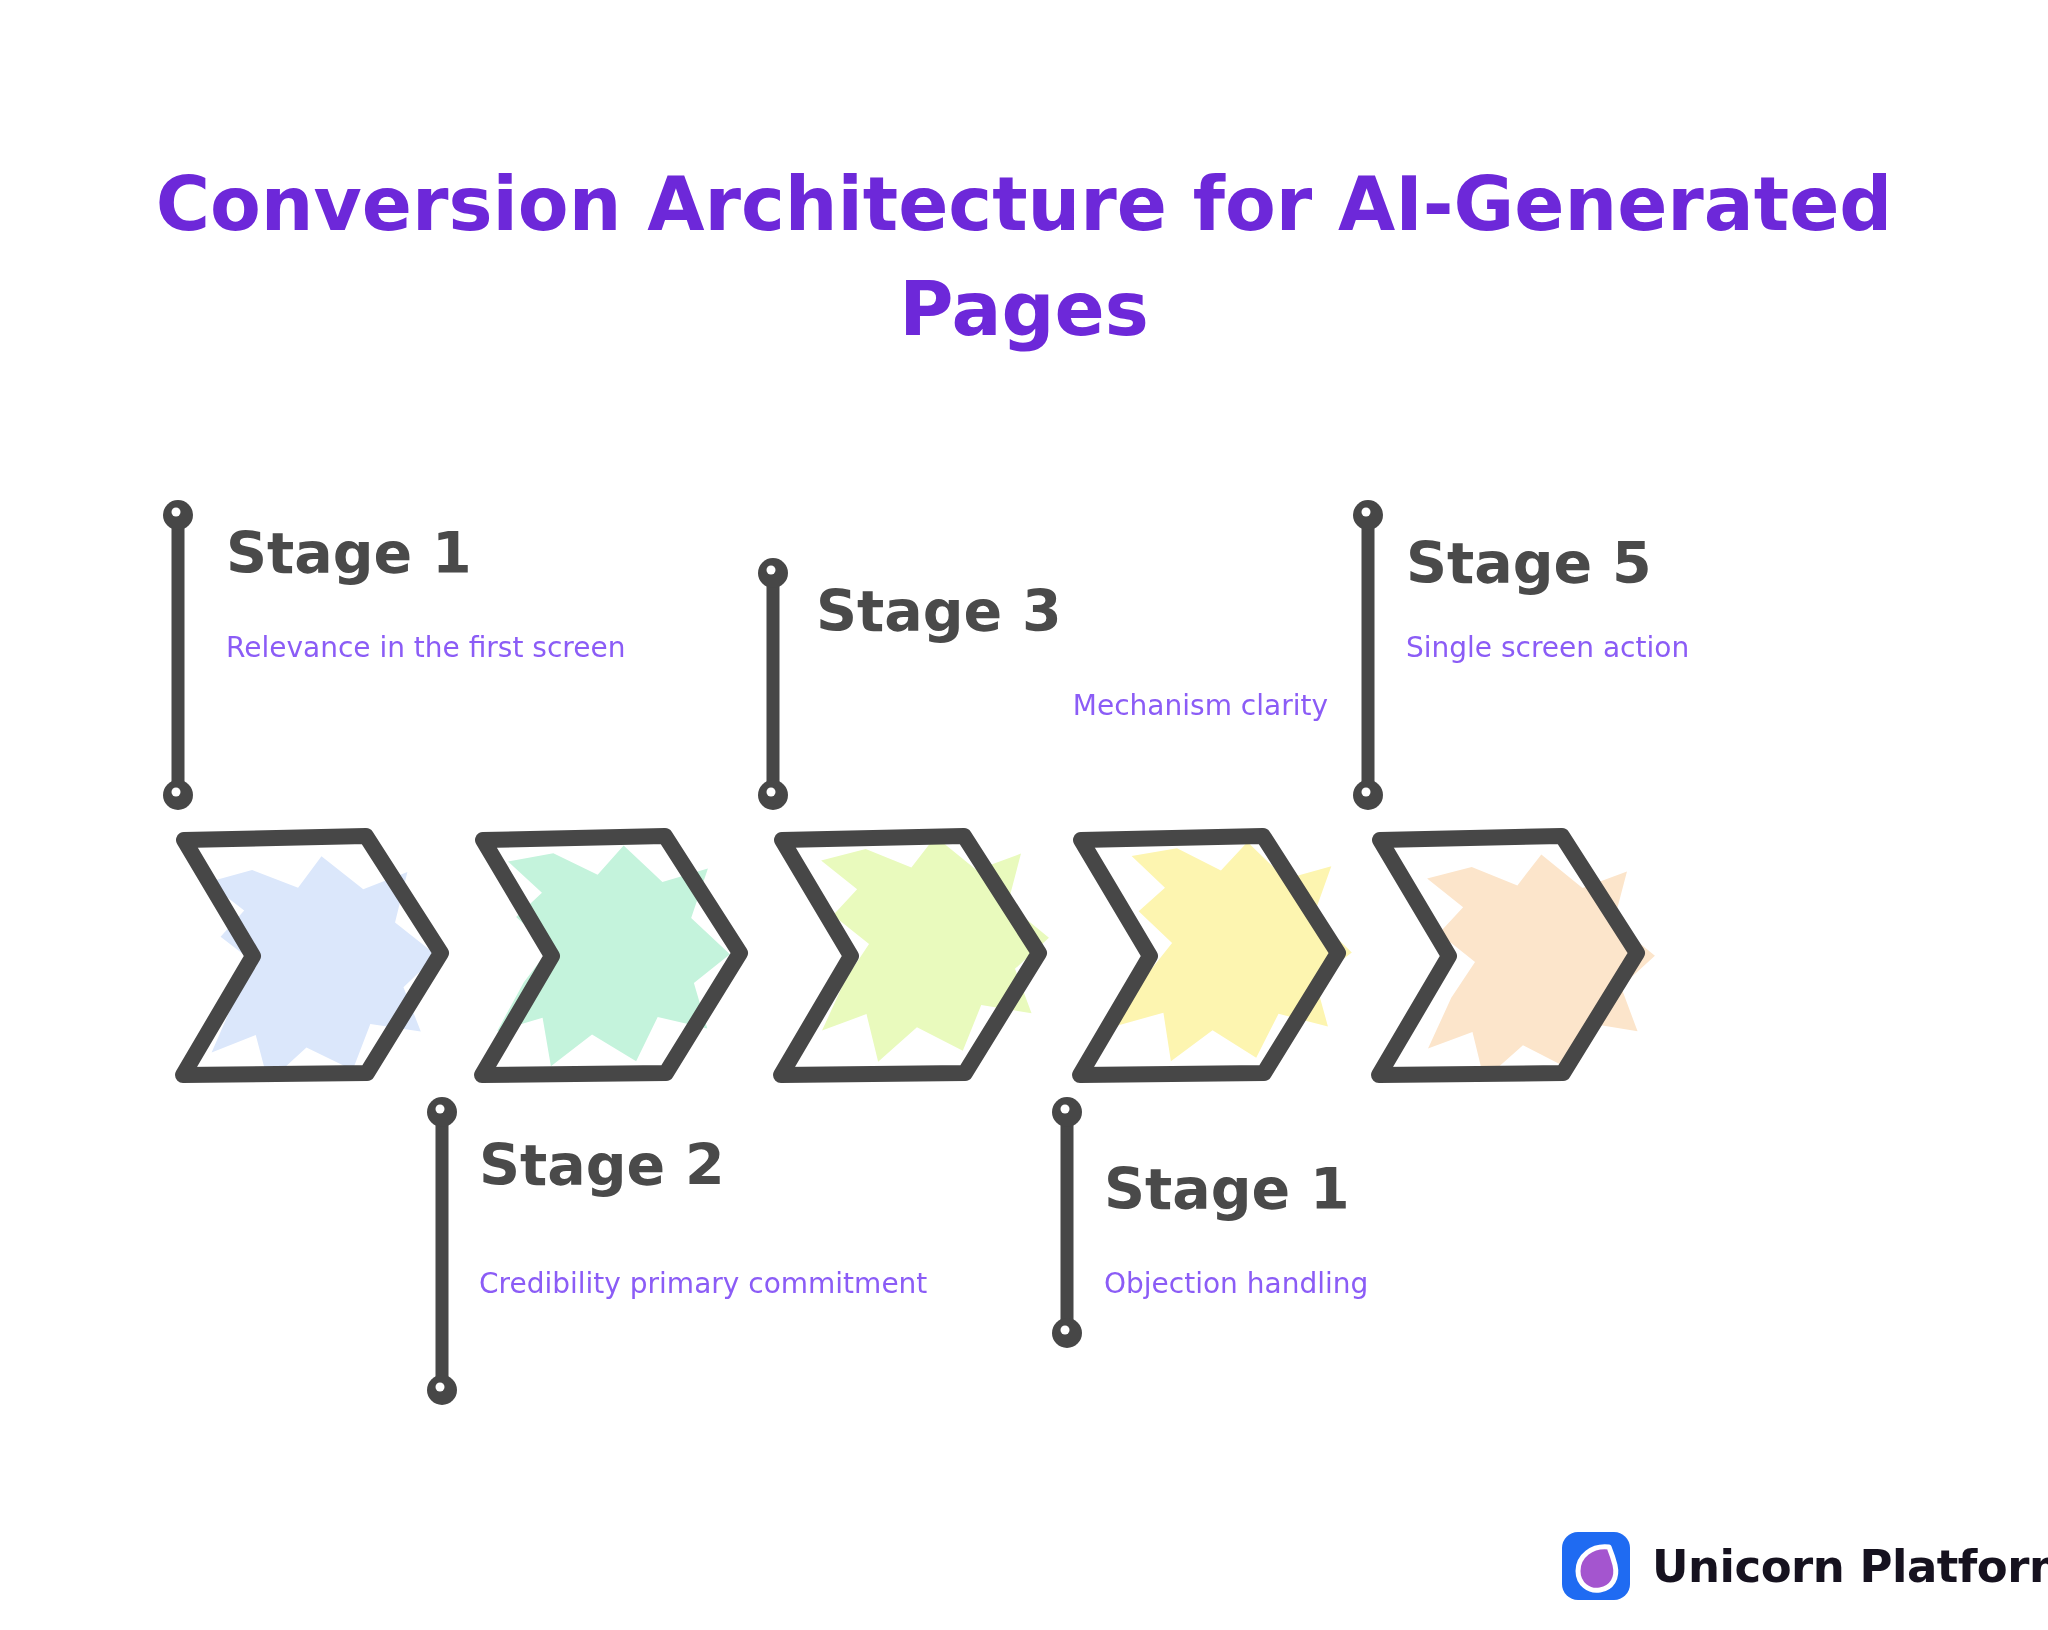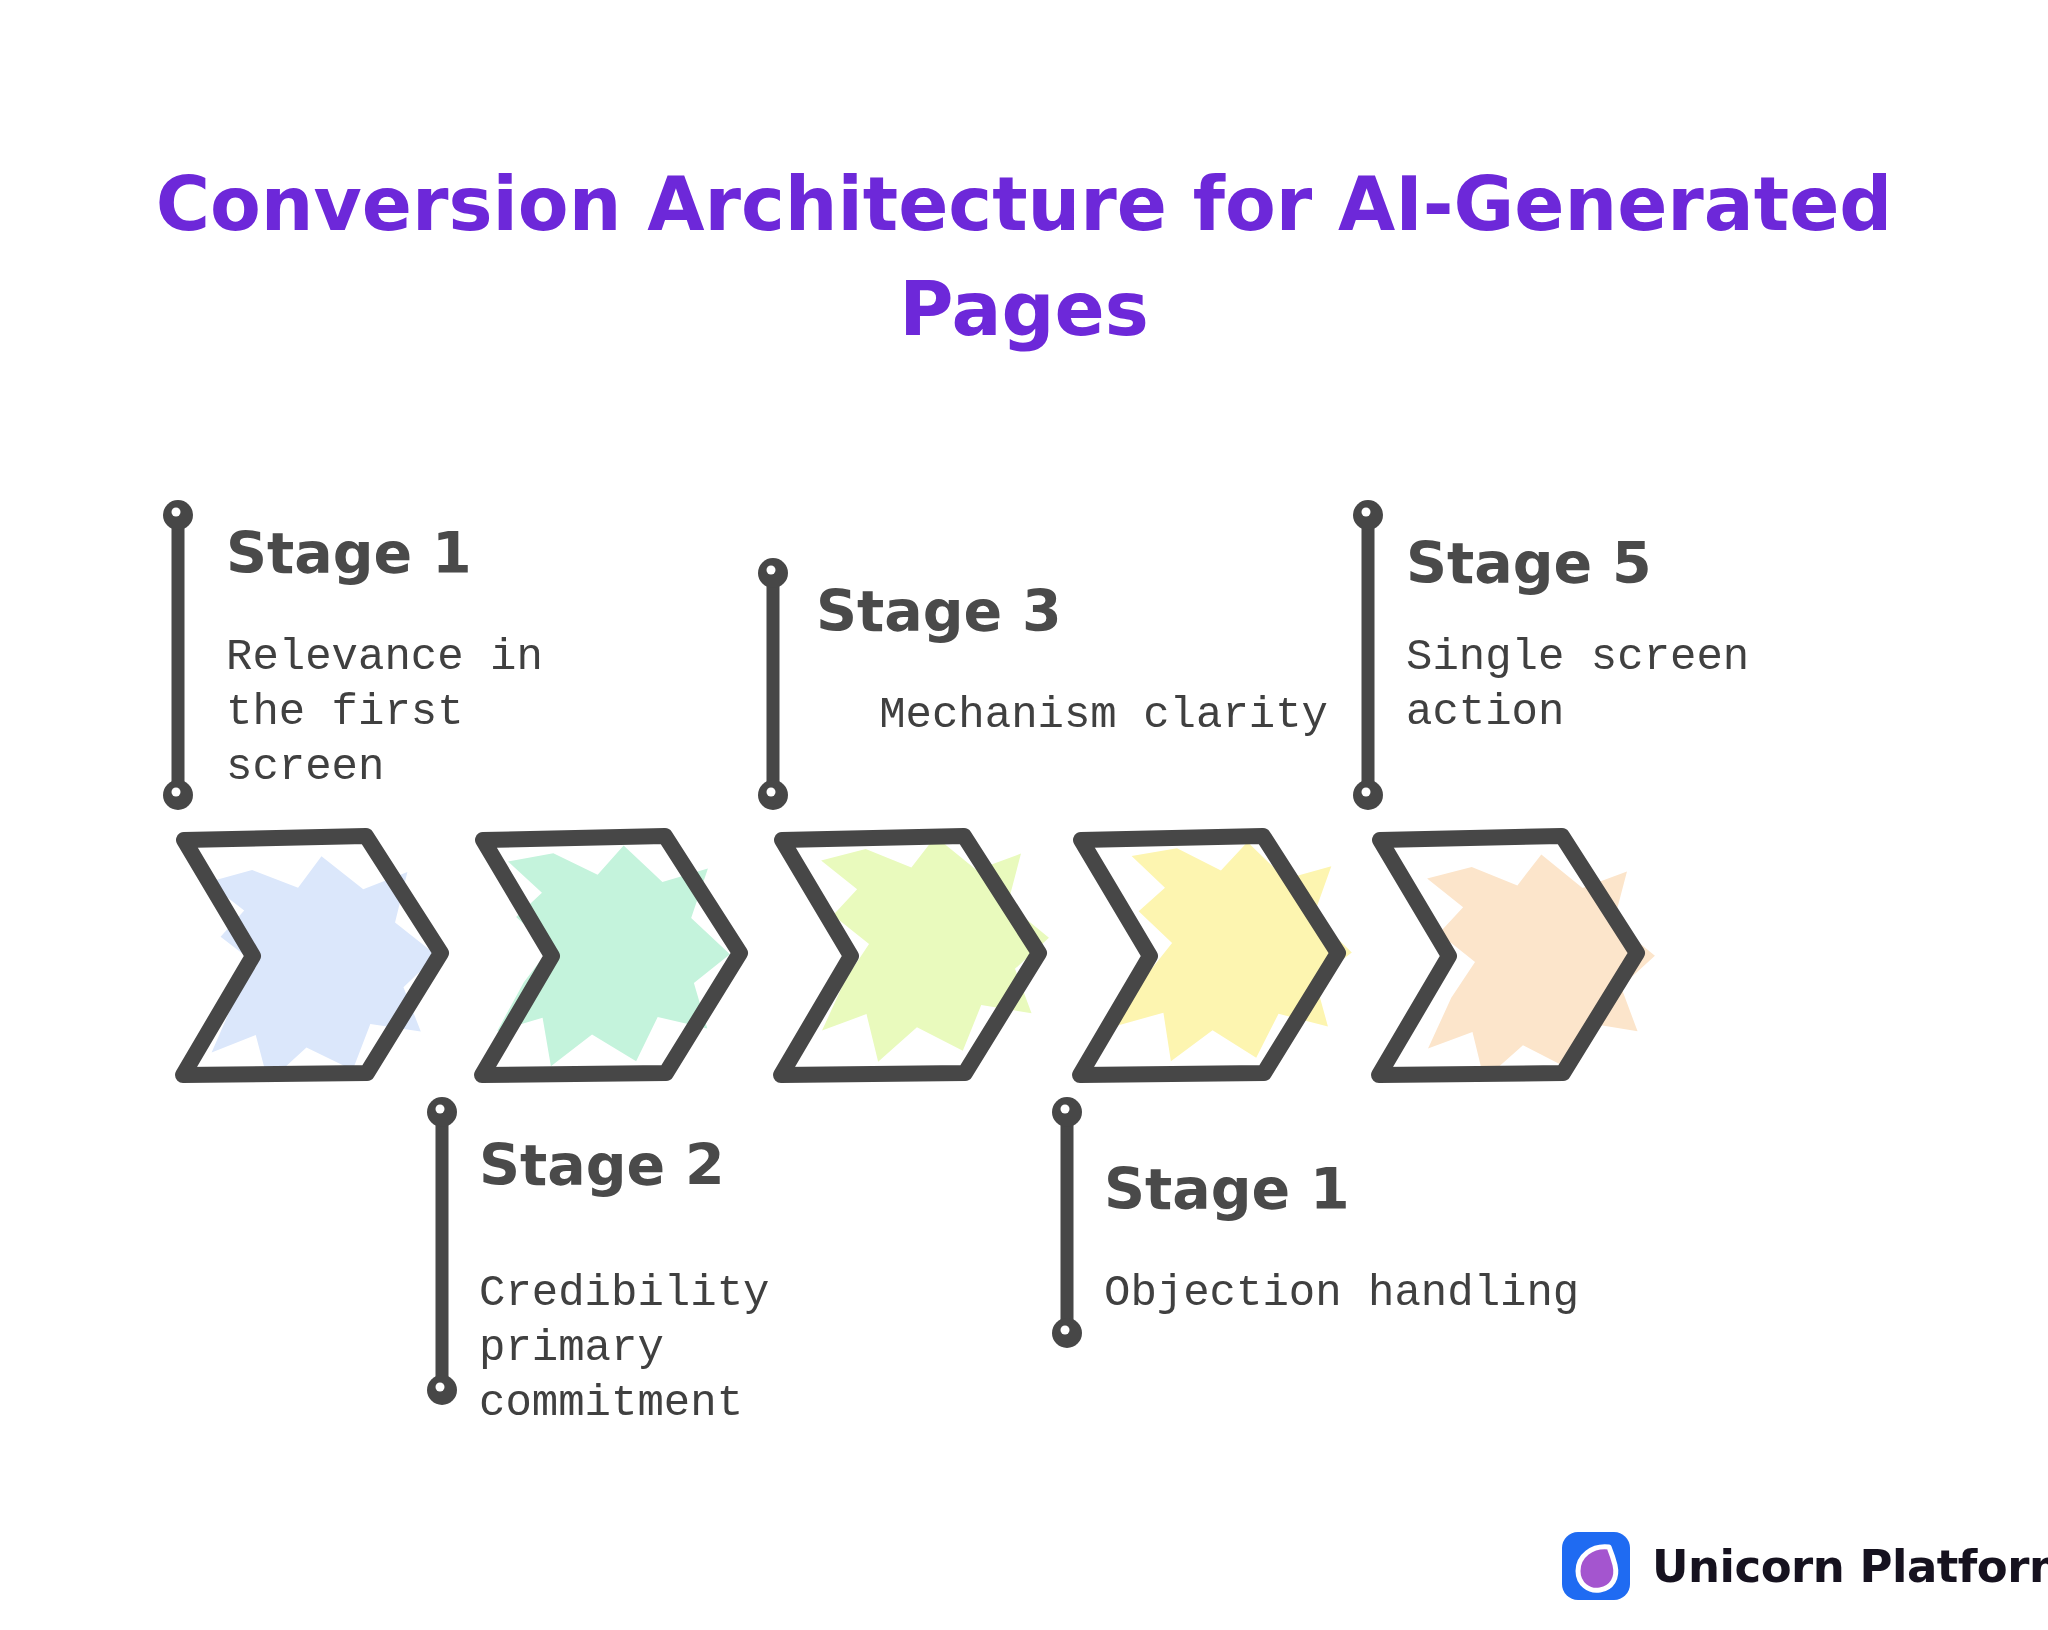--- a/index.html
+++ b/index.html
@@ -17,22 +17,22 @@
     font-weight: bold; font-size: 74px; line-height: 1.42;
     letter-spacing: 0px;
   }
 
   .stage-label {
     position: absolute; color: #4a4a4a;
     font-weight: bold; font-size: 57px; line-height: 1.1;
     white-space: nowrap;
   }
   .stage-desc {
-    position: absolute; color: #404040;
-    font-weight: normal; font-size: 44px; line-height: 1.25; font-family: Liberation Mono, monospace;
+    position: absolute; color: #8b5cf6;
+    font-weight: normal; font-size: 28px; line-height: 1.25;
   }
   .lbl-1 { left: 226px; top: 522px; }
   .dsc-1 { left: 226px; top: 630px; width: 400px; }
   .lbl-2 { left: 479px; top: 1134px; }
   .dsc-2 { left: 479px; top: 1266px; width: 460px; }
   .lbl-3 { left: 816px; top: 580px; text-align: center; }
   .dsc-3 { left: 818px; top: 688px; width: 510px; text-align: right; }
   .lbl-4 { left: 1104px; top: 1158px; }
   .dsc-4 { left: 1104px; top: 1266px; width: 560px; }
   .lbl-5 { left: 1406px; top: 532px; }

